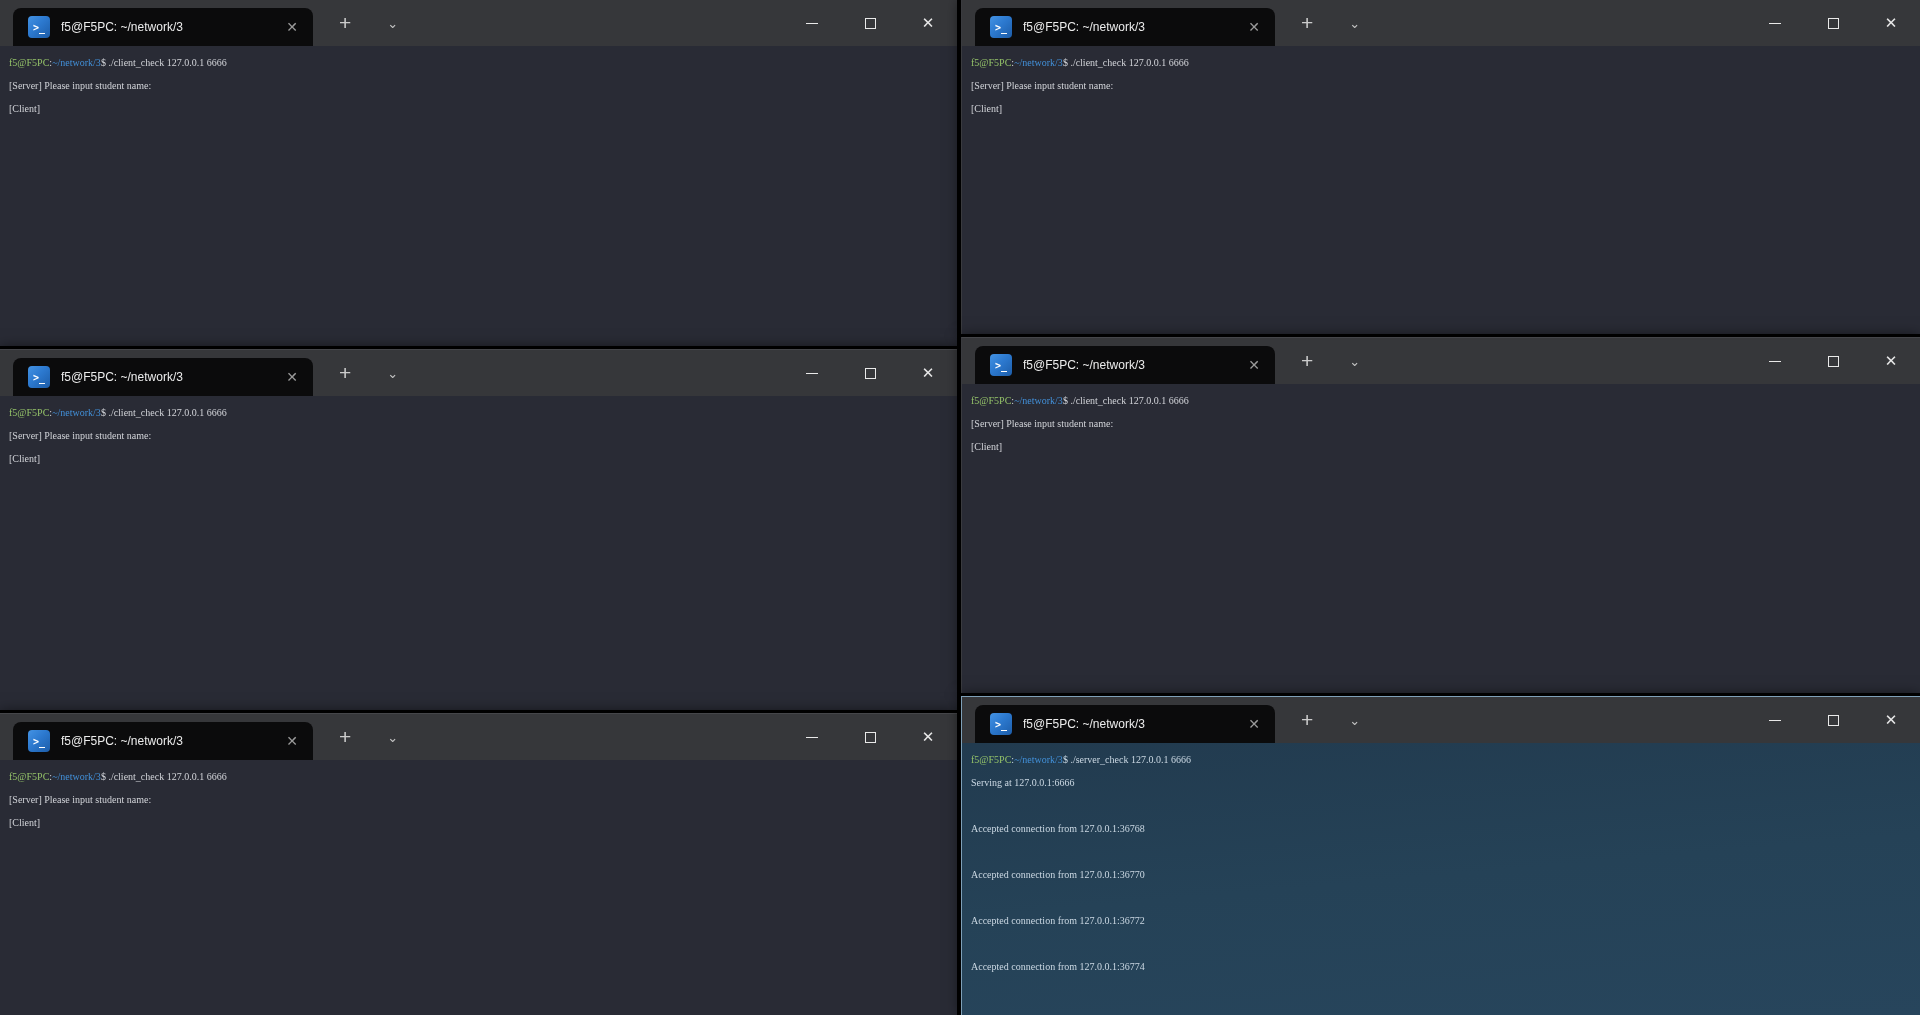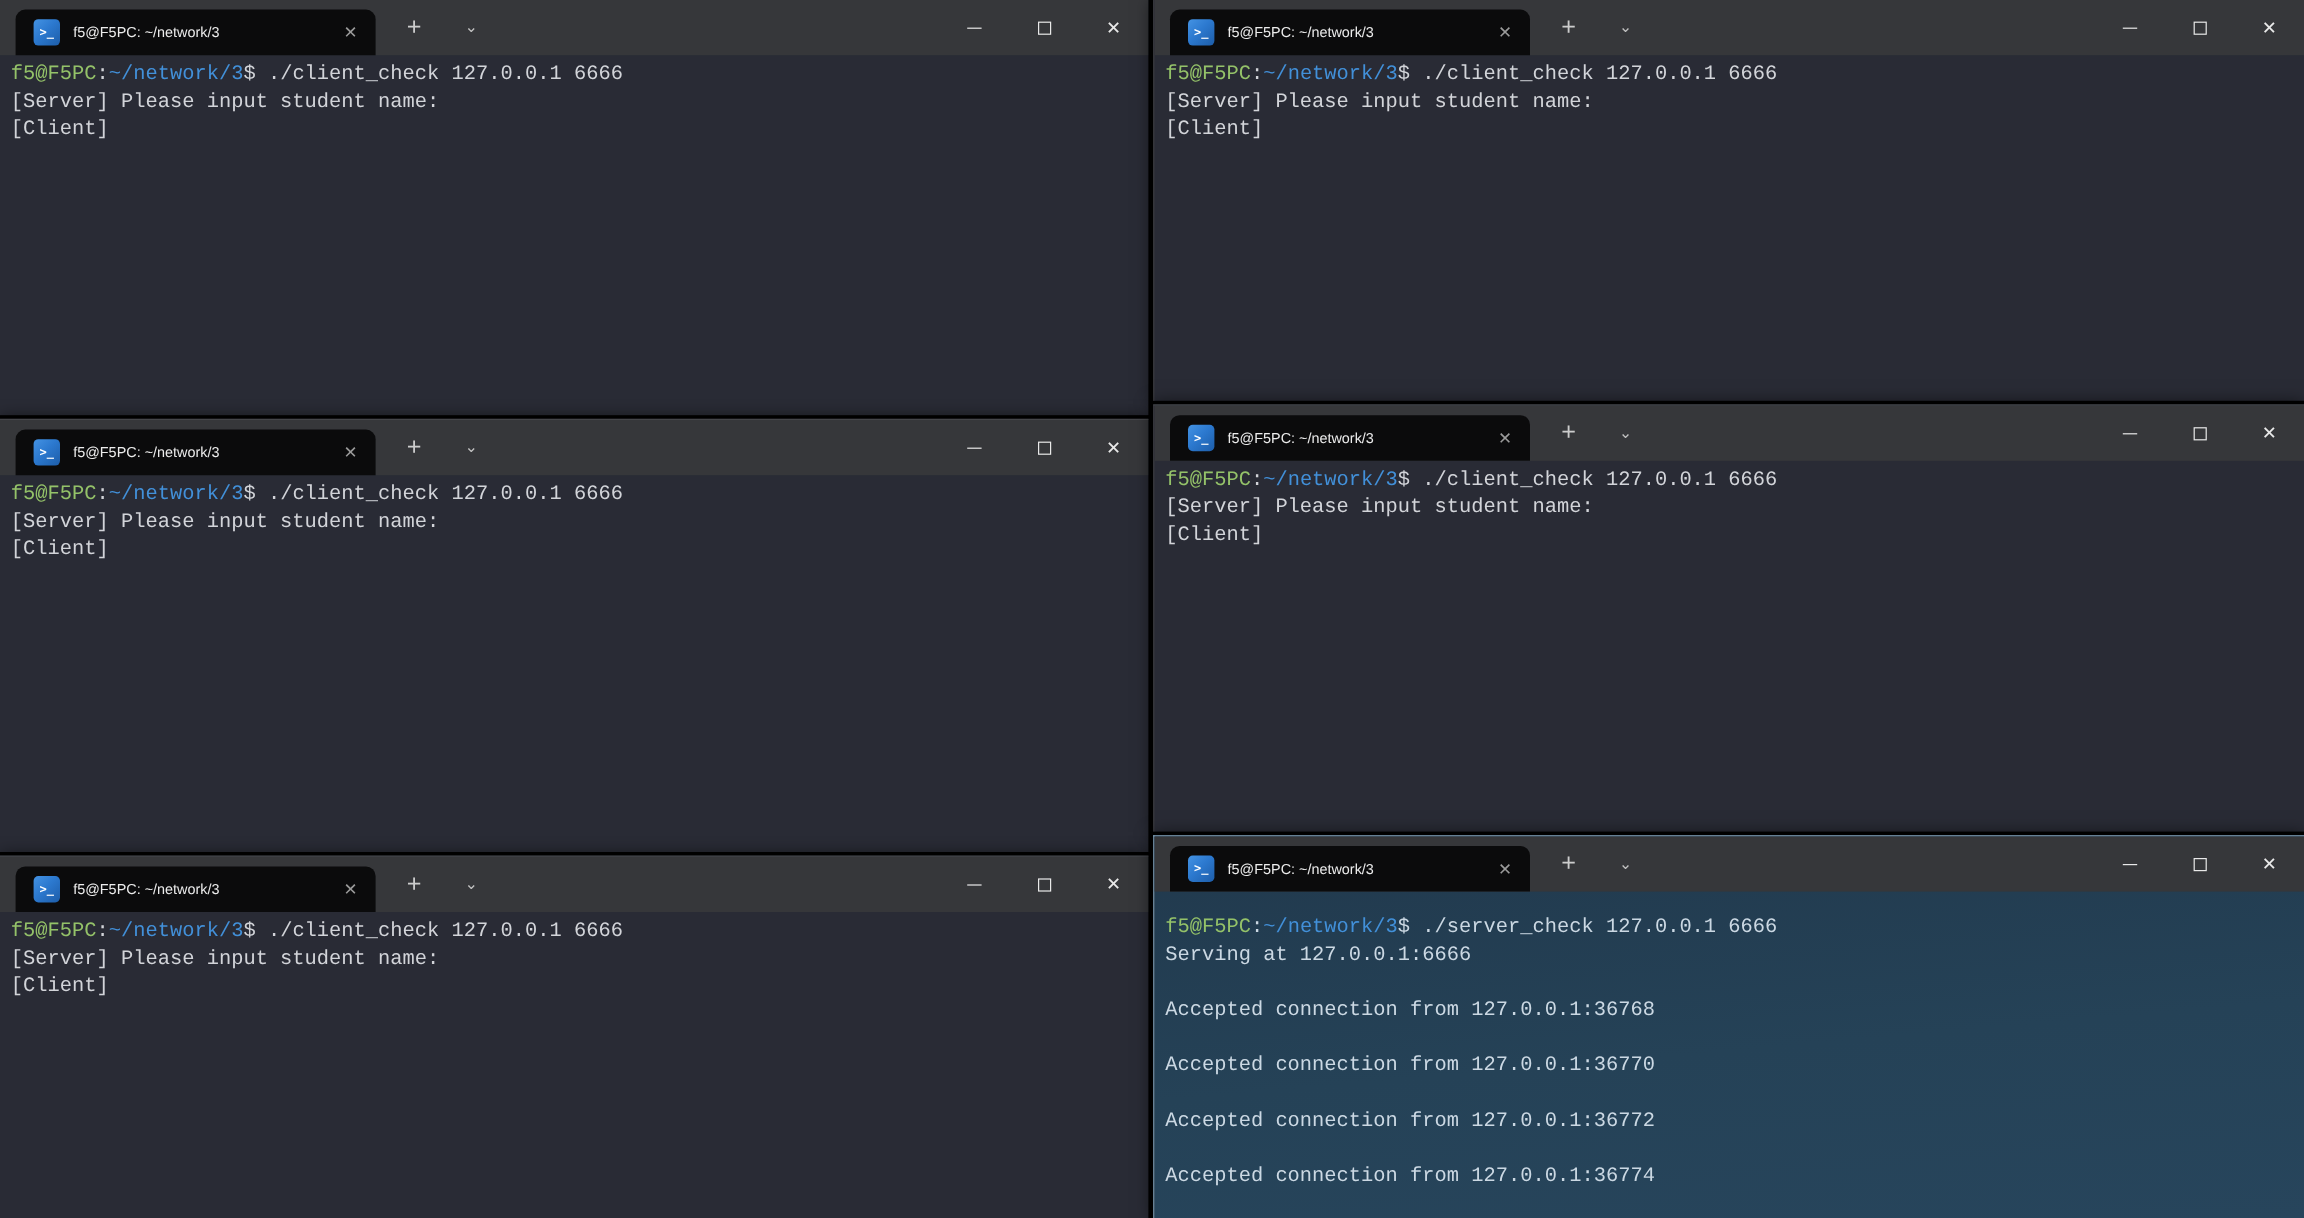--- a/index.html
+++ b/index.html
@@ -32,25 +32,25 @@
   .dropdown-btn { color:#c4c4c4; font-size:13px; margin-left:24px;
                   align-self:center; padding:0 6px; }
   .win-controls { position:absolute; right:0; top:0; height:46px; display:flex;
                   align-items:stretch; }
   .ctrl { width:58px; display:flex; align-items:center; justify-content:center;
           color:#e9e9e9; }
   .min-shape { display:block; width:12px; height:1px; background:#e9e9e9; }
   .max-shape { display:block; width:11px; height:11px; border:1px solid #e9e9e9; }
   .ctrl-close { font-size:15px; }
 
-  .viewport { padding:5px 4px 0 9px; font-family:Liberation Mono, monospace;
-              font-size:17px; line-height:23px; white-space:pre; }
+  .viewport { padding:5px 4px 0 9px; font-family:Liberation Serif, serif;
+              font-size:10px; line-height:23px; white-space:pre; }
   .client .viewport { color:#D2D4D9; }
   .server-bg { background:linear-gradient(175deg,#21394D 0%,#254257 55%,#27455C 100%); }
-  .server-bg .viewport { color:#CBD8E3;margin-top:14px; }
+  .server-bg .viewport { color:#CBD8E3; }
   .c-green { color:#94C269; }
   .c-blue  { color:#4290D9; }
   .c-fg    { color:inherit; }
   .tline { height:23px; }
 </style>
 </head>
 <body>
 
 <div id="w1" class="term-window client">
   <div class="titlebar">

